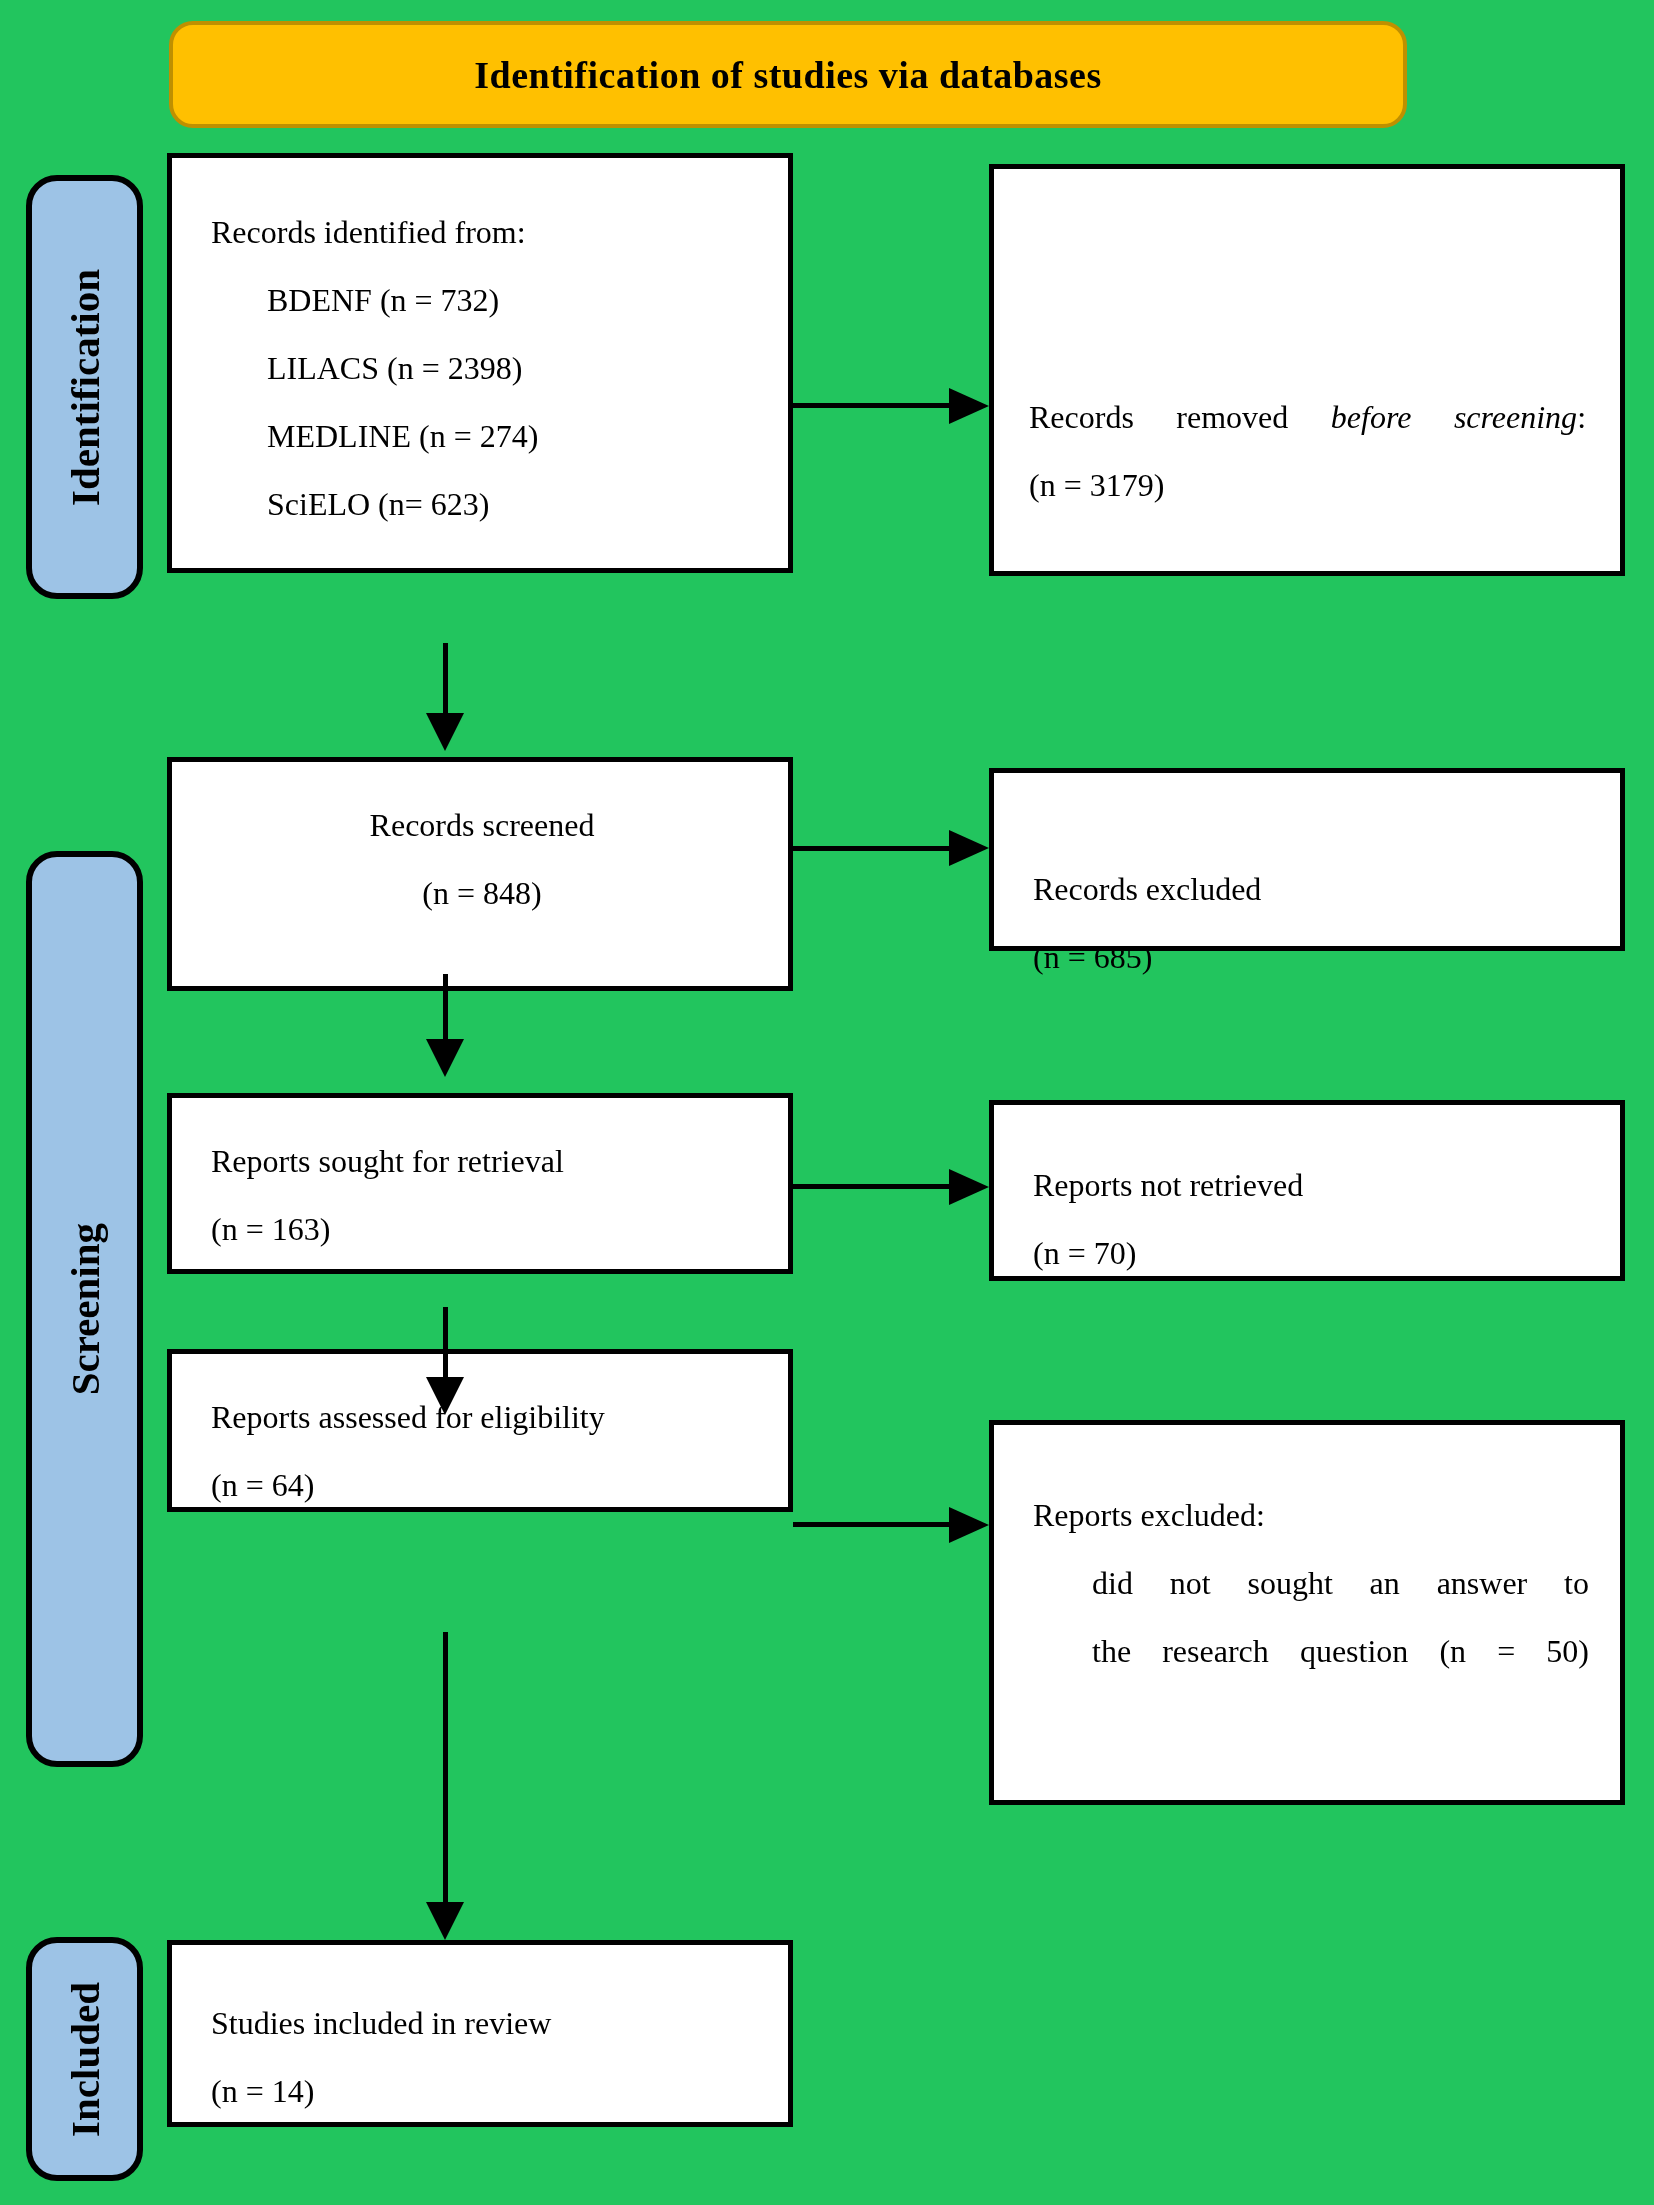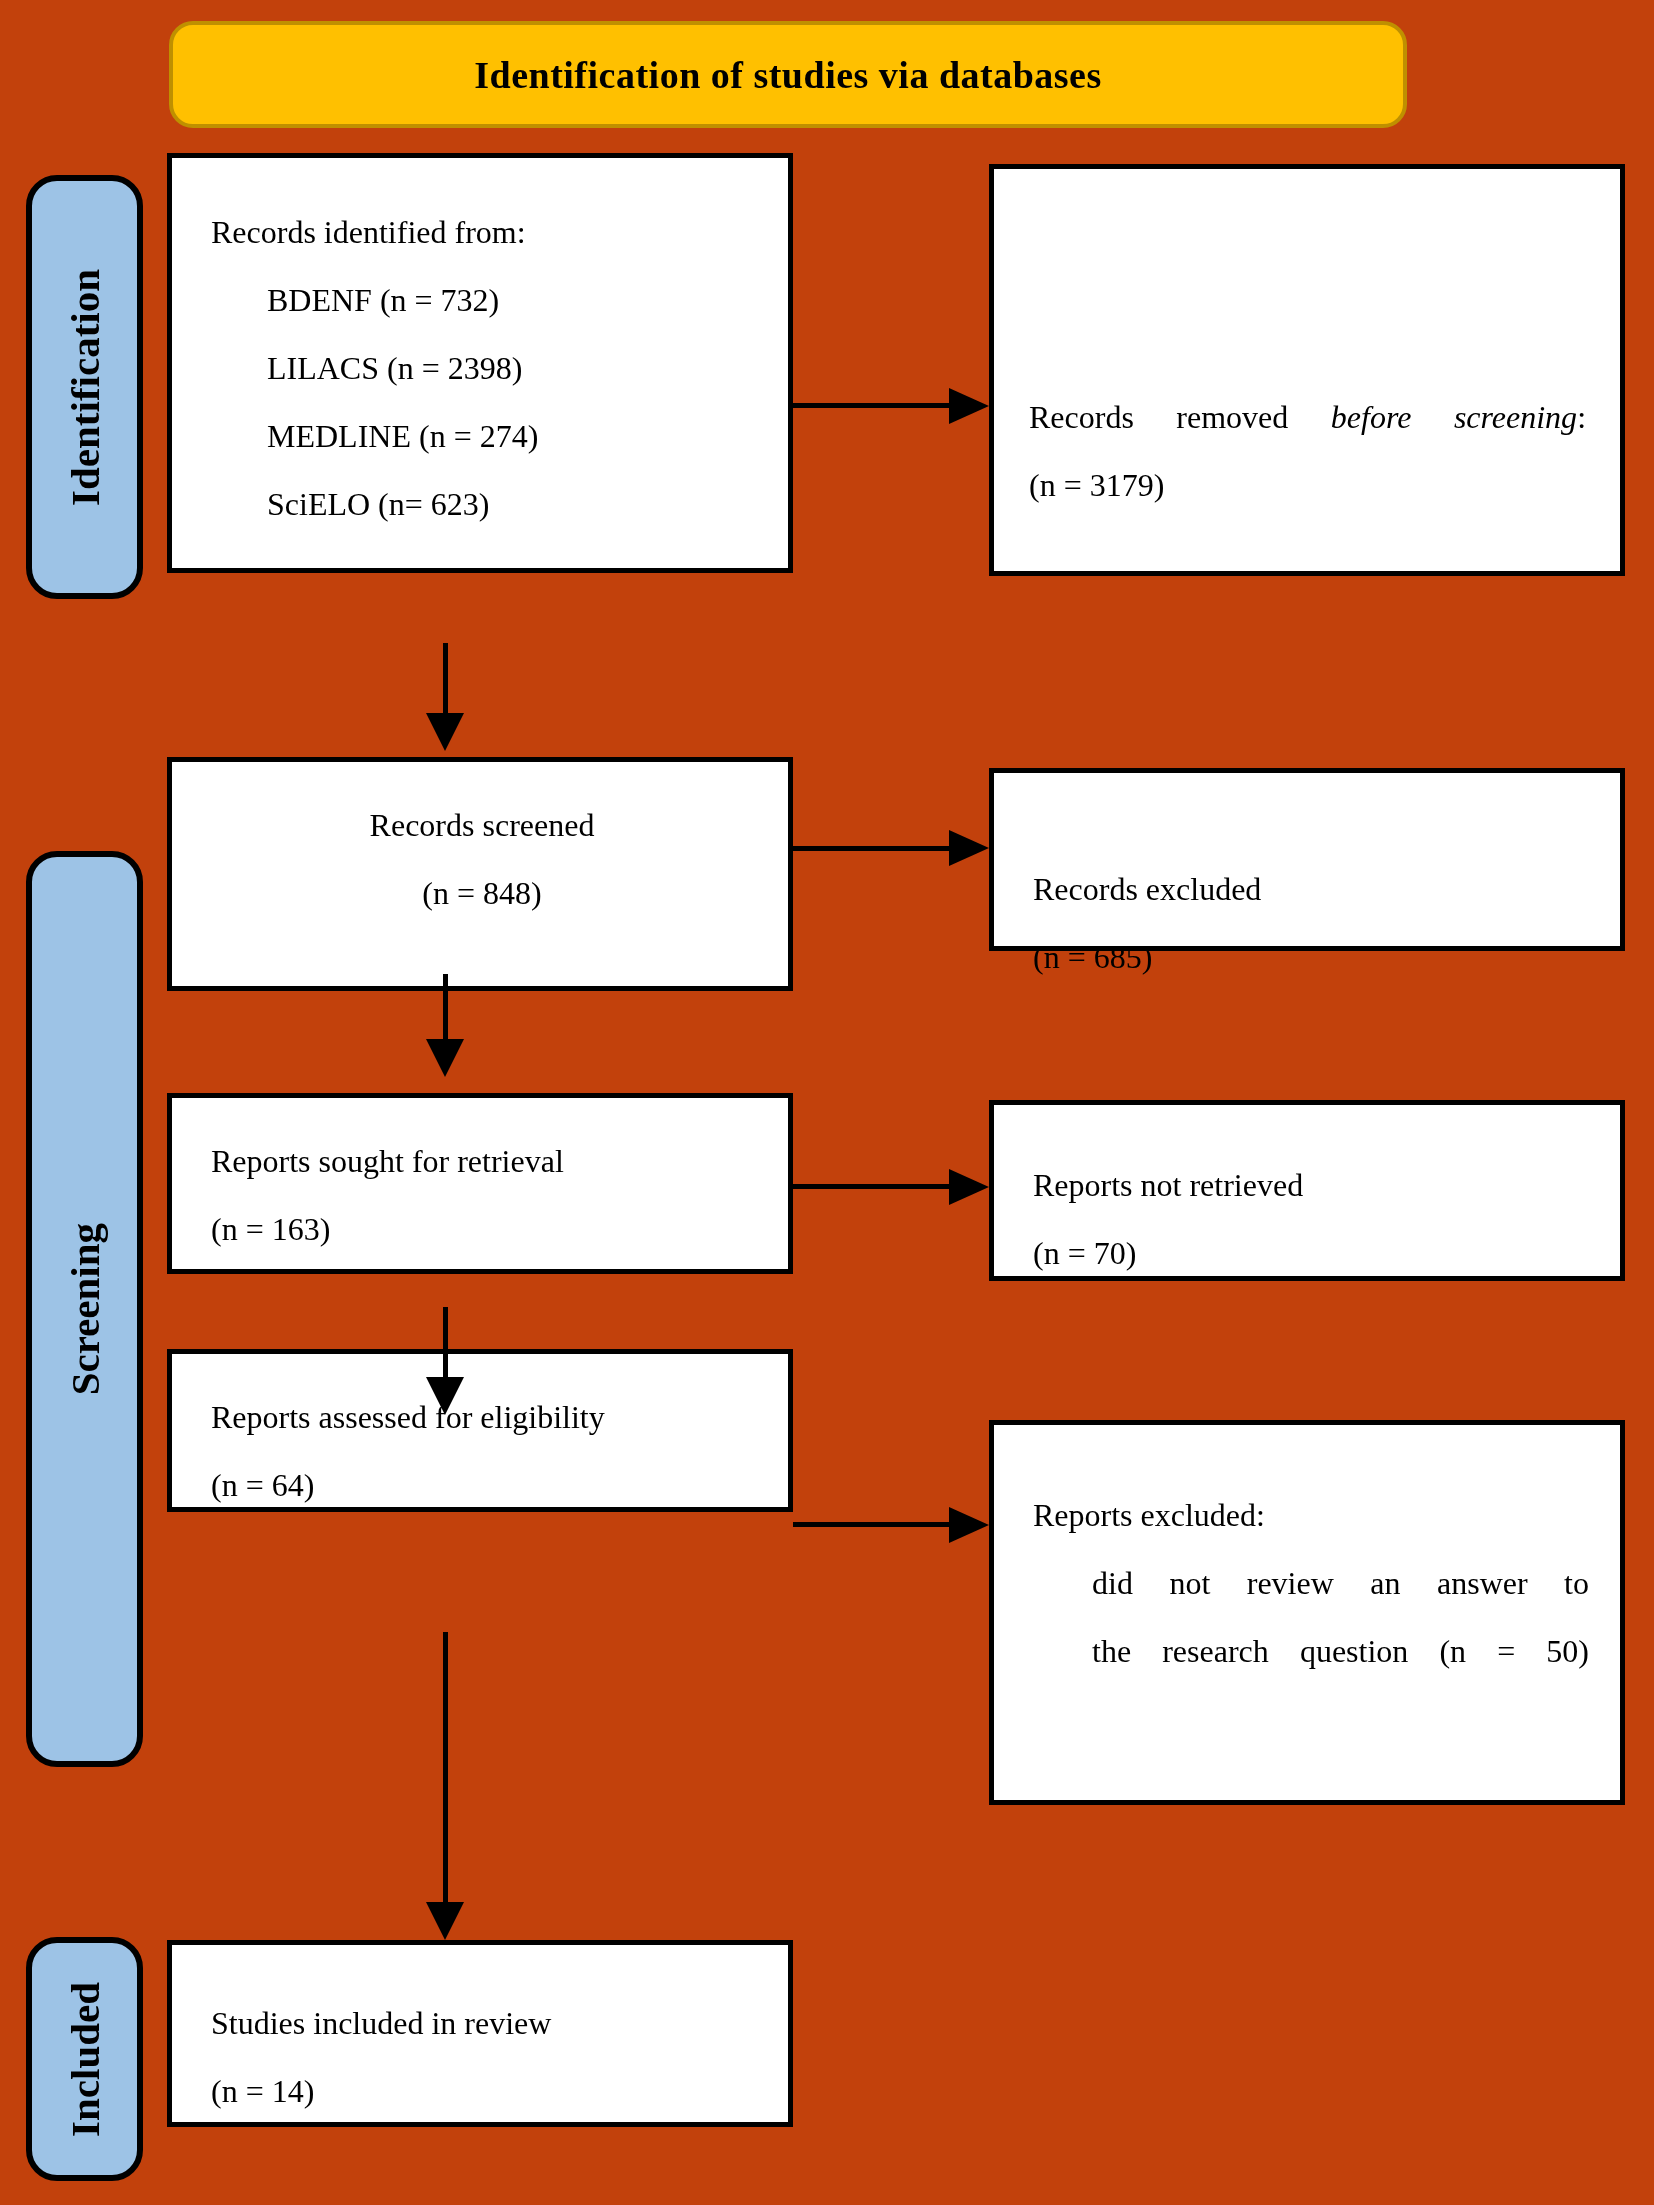--- a/index.html
+++ b/index.html
@@ -4,21 +4,21 @@
 <style>
   html, body {
     margin: 0;
     padding: 0;
     background: #ffffff;
   }
   #canvas {
     position: relative;
     width: 1654px;
     height: 2205px;
-    background: #c2410c;
+    background: #22c55e;
     font-family: "Liberation Serif", "DejaVu Serif", serif;
     color: #000000;
   }
   .abs { position: absolute; }
 
   
   .banner {
     left: 169px; top: 21px;
     width: 1238px; height: 107px;
     background: #FFC000;
@@ -180,21 +180,21 @@
 
   <div class="abs fbox col-left box-reports-assessed">
     <div class="box-text pad-two-sm">
       <div>Reports assessed for eligibility</div>
       <div>(n = 64)</div>
     </div>
   </div>
   <div class="abs fbox col-right box-reports-excluded">
     <div class="box-text pad-rexcluded">
       <div>Reports excluded:</div>
-      <div class="reason-indent justify-line">did not review an answer to</div>
+      <div class="reason-indent justify-line">did not sought an answer to</div>
       <div class="reason-indent justify-line">the research question (n = 50)</div>
     </div>
   </div>
 
   <div class="abs fbox col-left box-studies-included">
     <div class="box-text pad-two-md">
       <div>Studies included in review</div>
       <div>(n = 14)</div>
     </div>
   </div>

